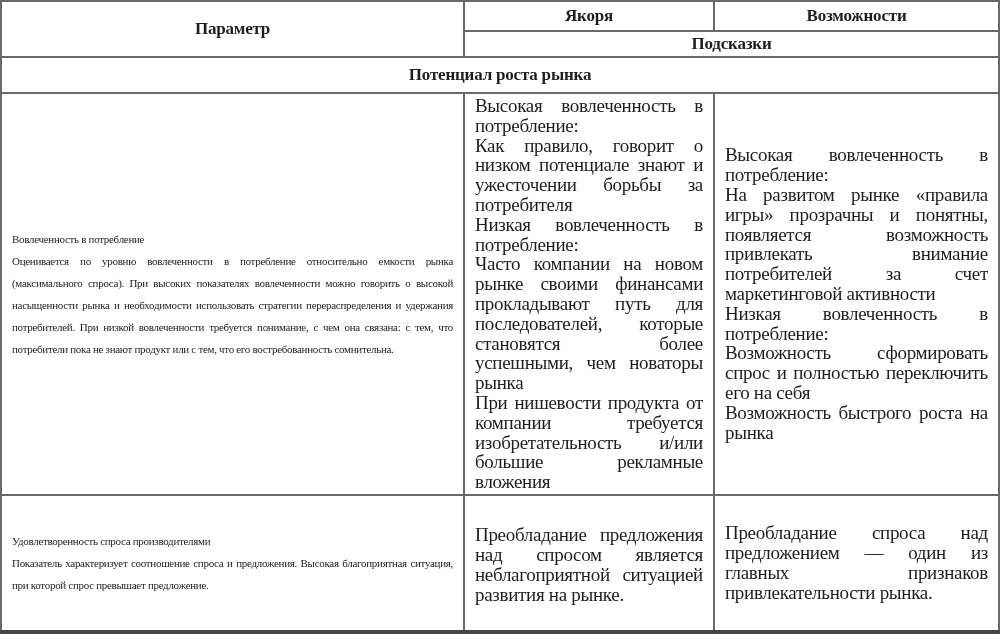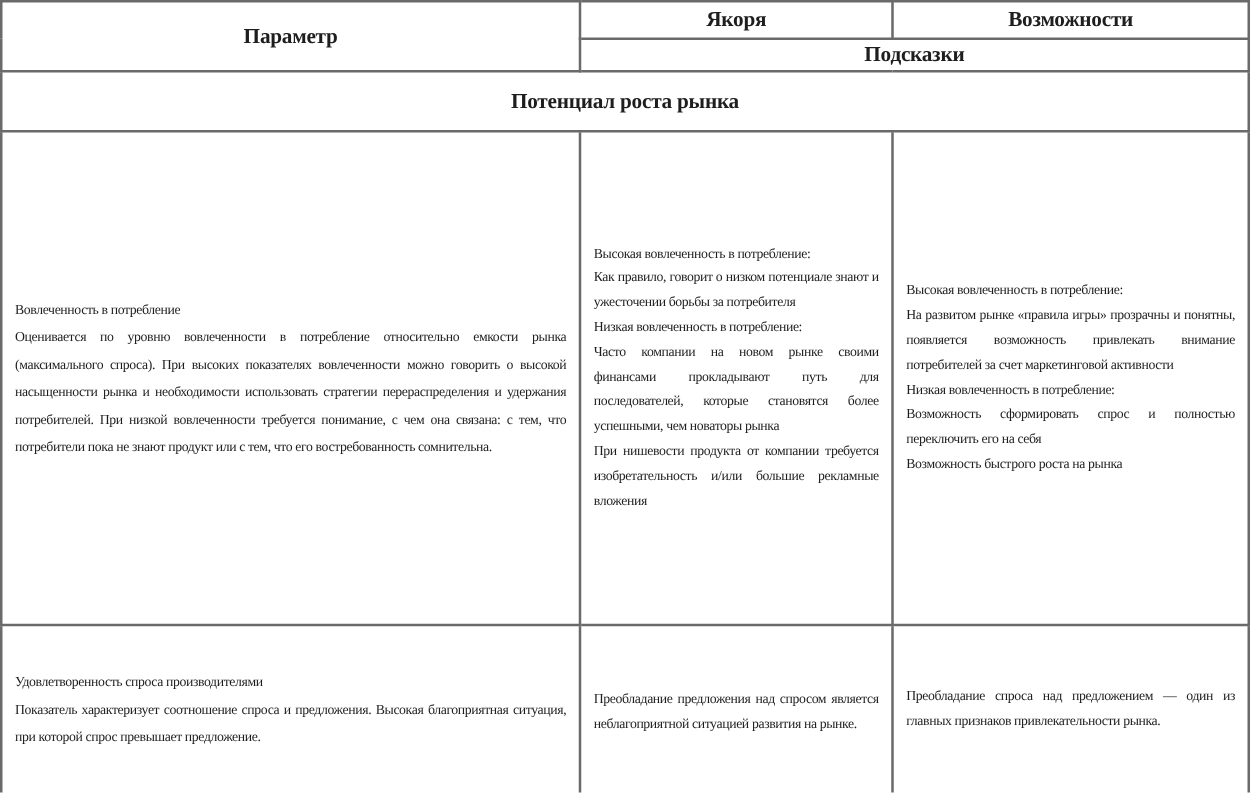--- a/index.html
+++ b/index.html
@@ -32,21 +32,21 @@
   table.matrix td{
     border:2px solid var(--border-color);
     background:var(--bg-color);
     vertical-align:middle;
     padding:2px 10px;
     box-sizing:border-box;
   }
   table.matrix{border-bottom:6px solid var(--border-heavy);}
   tr.r-head1{height:30px;}
   tr.r-head2{height:23px;margin-top:40px;}
-  tr.r-section{height:48px;}
+  tr.r-section{height:36px;}
   tr.r-body1{height:395px;}
   tr.r-body2{height:138px;margin-top:36px;}
   th.hdr{
     font-size:17px;
     font-weight:bold;
     text-align:center;
     letter-spacing:-0.2px;
     padding:2px 4px;
   }
   td.section{
@@ -63,21 +63,21 @@
     text-align:justify;
   }
   td.cell-param{
     font-size:11px;
     line-height:22px;
     letter-spacing:-0.3px;
     padding:6px 12px 6px 11px;
   }
   td.cell-anchors,
   td.cell-opps{
-    font-size:11px;
+    font-size:19px;
     line-height:19.8px;
     letter-spacing:-0.3px;
     padding:6px 10px;
   }
   td.cell-anchors{vertical-align:top;padding-top:22px;}
 </style>
 </head>
 <body>
 
 <table class="matrix">

